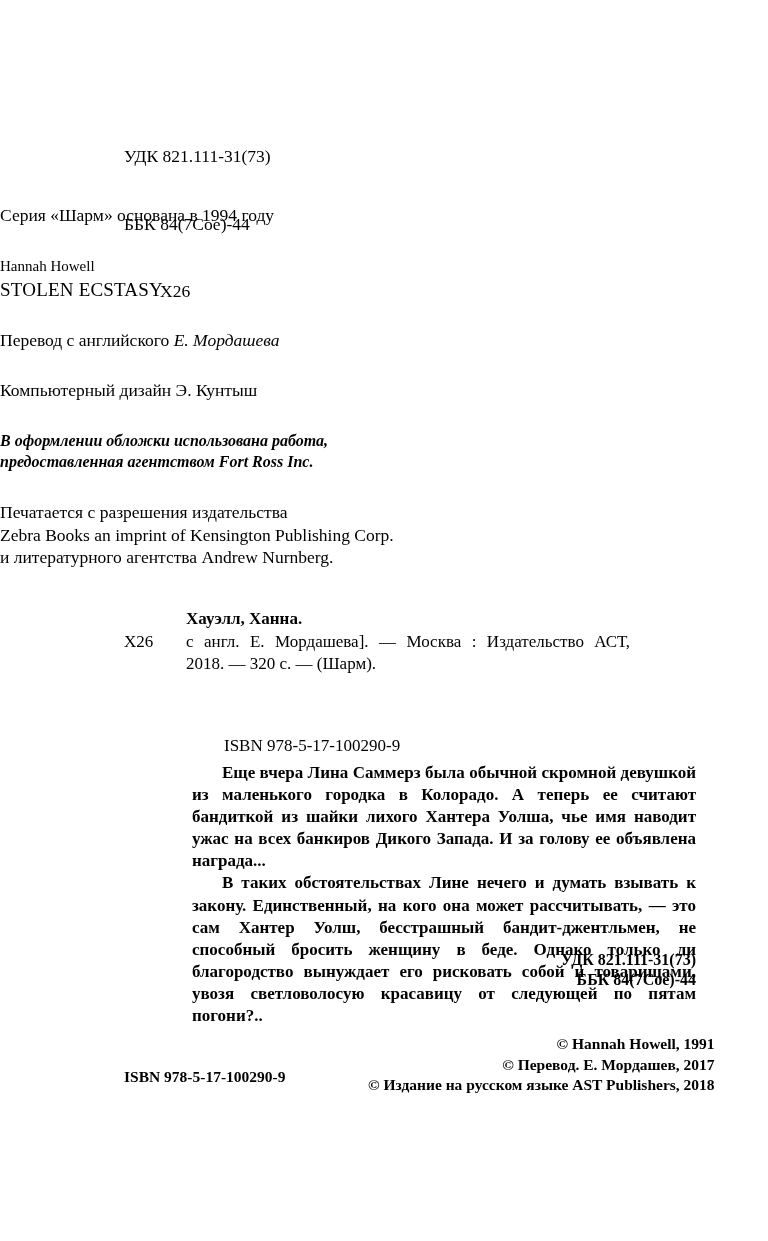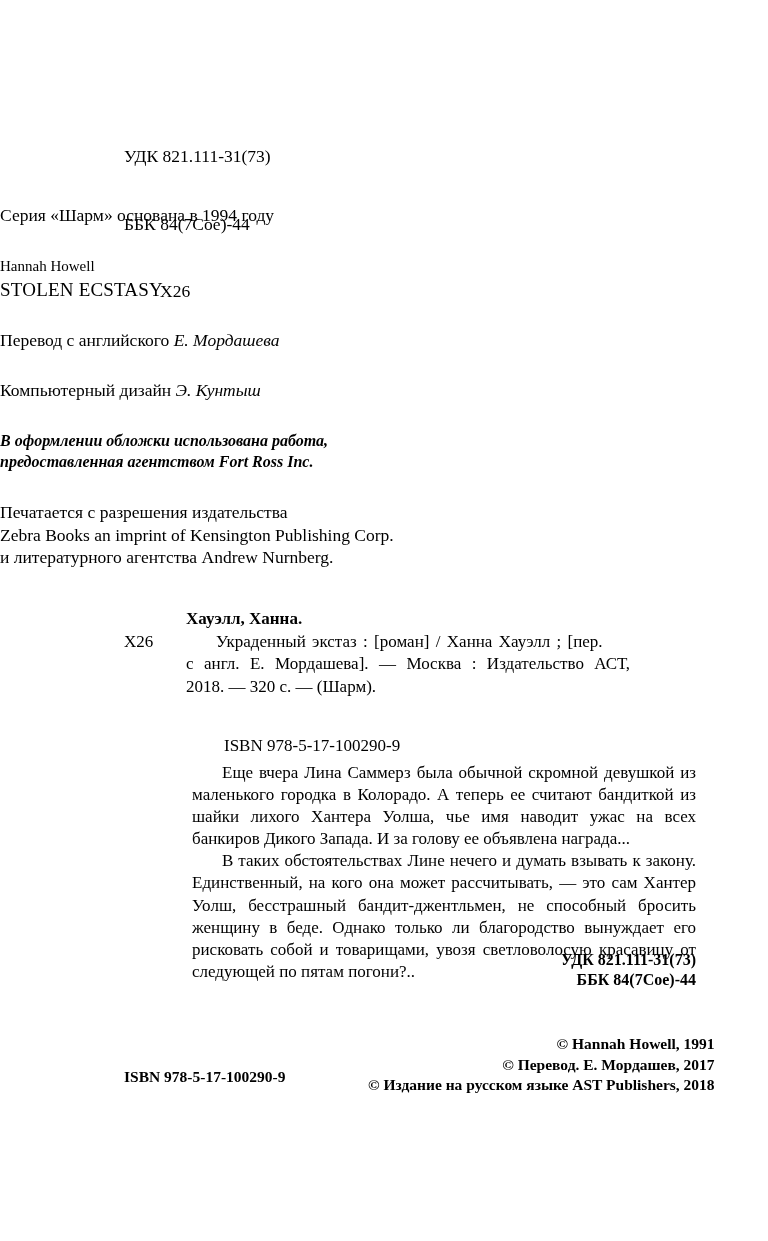--- a/index.html
+++ b/index.html
@@ -61,21 +61,21 @@
     font-size: 17.5px;
     line-height: 24px;
     margin-top: 26px;
   }
   .translator .nm { font-style: italic; }
   .designer {
     font-size: 17.5px;
     line-height: 24px;
     margin-top: 26px;
   }
-  .designer .nm { font-style: italic; }
+  .designer .nm { }
 
   .cover-credit {
     font-size: 16px;
     line-height: 21px;
     font-style: italic;
     font-weight: bold;
     margin-top: 28px;
   }
   .cover-credit .ln { display: block; }
 
@@ -138,20 +138,21 @@
     left: 192px;
     top: 762px;
     width: 504px;
     font-size: 17px;
     line-height: 22.1px;
     text-align: justify;
   }
   .annotation p {
     margin: 0;
     text-indent: 30px;
+    font-weight: bold;
   }
 
   
   .udk-bottom {
     position: absolute;
     right: 72px;
     top: 950px;
     text-align: right;
     font-size: 16px;
     line-height: 20px;
@@ -216,21 +217,20 @@
       <span class="ln">Zebra Books an imprint of Kensington Publishing Corp.</span>
       <span class="ln">и литературного агентства Andrew Nurnberg.</span>
     </div>
 
   </div>
 
   <div class="cip">
     <div class="cip-head">Хауэлл, Ханна.</div>
     <div class="cip-body">
       <span class="cip-sigil">Х26</span>
-      <span class="l1">Украденный экстаз : [роман] / Ханна Хауэлл ; [пер.</span>
       <span class="l2">с англ. Е. Мордашева]. — Москва : Издательство АСТ,</span>
       <span class="l3">2018. — 320 с. — (Шарм).</span>
     </div>
   </div>
 
   <div class="isbn-inline">ISBN 978-5-17-100290-9</div>
 
   <div class="annotation">
     <p>Еще вчера Лина Саммерз была обычной скромной девушкой из маленького городка в Колорадо. А теперь ее считают бандиткой из шайки лихого Хантера Уолша, чье имя наводит ужас на всех банкиров Дикого Запада. И за голову ее объявлена награда...</p>
     <p>В таких обстоятельствах Лине нечего и думать взывать к закону. Единственный, на кого она может рассчитывать, — это сам Хантер Уолш, бесстрашный бандит-джентльмен, не способный бросить женщину в беде. Однако только ли благородство вынуждает его рисковать собой и товарищами, увозя светловолосую красавицу от следующей по пятам погони?..</p>

